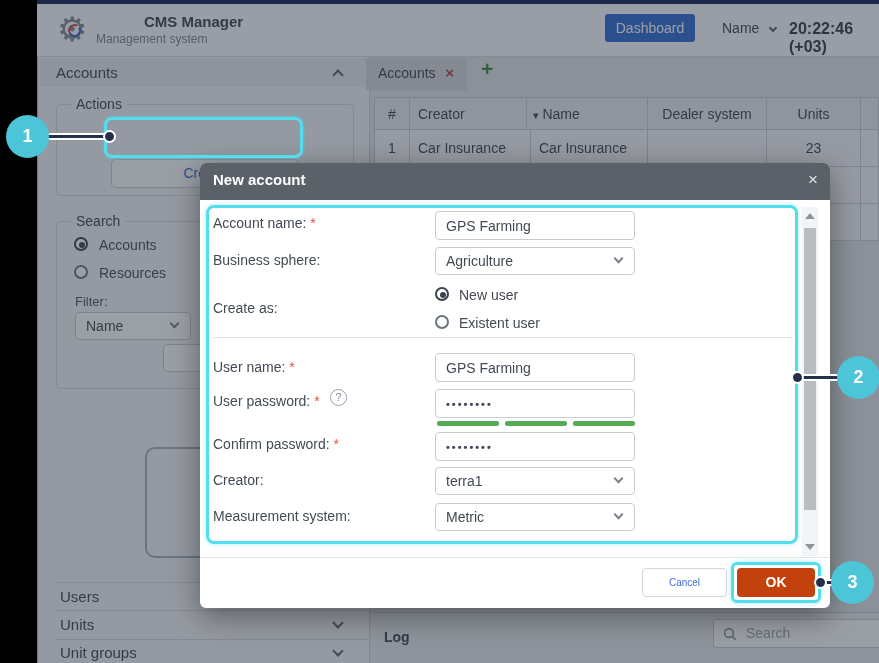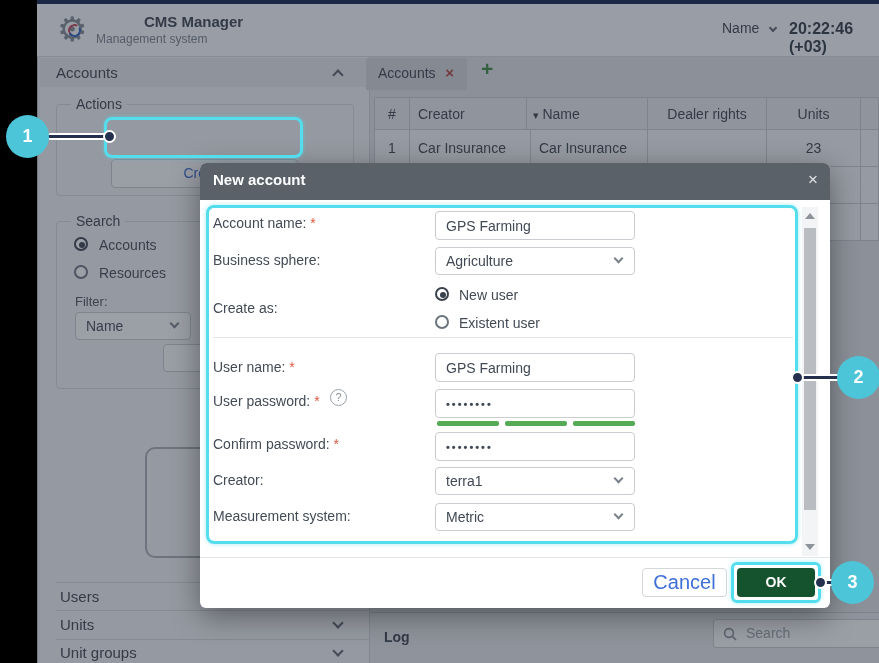--- a/index.html
+++ b/index.html
@@ -62,22 +62,22 @@
   .m-sel{position:absolute;left:235px;width:200px;height:28px;}
   .m-lbl{position:absolute;left:13px;font-size:14px;color:#434b55;}
   .req{color:#e0573f;}
   .m-radio-lbl{position:absolute;left:259px;font-size:14px;color:#434b55;}
   .bar{position:absolute;height:5px;width:62px;background:#55ab55;border-radius:2px;top:258px;}
   .help-icon{position:absolute;left:130px;top:226px;width:17px;height:17px;border:1px solid #9aa1a9;border-radius:50%;font-size:11px;color:#8a919b;text-align:center;line-height:15px;}
   #m-scroll{position:absolute;left:602px;top:44px;width:16px;height:349px;background:#f3f4f5;}
   #m-thumb{position:absolute;left:2px;top:21px;width:12px;height:282px;background:#b9bdc2;}
   .tri-up{position:absolute;left:3px;top:6px;width:0;height:0;border-left:5px solid transparent;border-right:5px solid transparent;border-bottom:6px solid #8d939a;}
   .tri-down{position:absolute;left:3px;bottom:6px;width:0;height:0;border-left:5px solid transparent;border-right:5px solid transparent;border-top:6px solid #8d939a;}
-  .btn-cancel{position:absolute;left:442px;top:405px;width:85px;height:29px;background:#fff;border:1px solid #d4d7da;border-radius:4px;color:#3f6fd8;font-size:20px;text-align:center;line-height:27px;}
-  .btn-ok{position:absolute;left:537px;top:405px;width:78px;height:29px;background:#14532d;border:none;border-radius:4px;color:#fff;font-size:14px;font-weight:bold;text-align:center;line-height:29px;}
+  .btn-cancel{position:absolute;left:442px;top:405px;width:85px;height:29px;background:#fff;border:1px solid #d4d7da;border-radius:4px;color:#3f6fd8;font-size:10px;text-align:center;line-height:27px;}
+  .btn-ok{position:absolute;left:537px;top:405px;width:78px;height:29px;background:#c2410c;border:none;border-radius:4px;color:#fff;font-size:14px;font-weight:bold;text-align:center;line-height:29px;}
   
   .callout{position:absolute;width:43px;height:43px;border-radius:50%;background:#4cc5d9;color:#fff;font-size:18px;font-weight:bold;text-align:center;line-height:43px;z-index:50;}
   .c-line{position:absolute;height:7px;background:#fff;border-radius:3px;z-index:49;}
   .c-line .core{position:absolute;left:0;top:2px;width:100%;height:3px;background:#24304d;}
   .c-dot{position:absolute;width:13px;height:13px;border-radius:50%;background:#24304d;border:2px solid #fff;z-index:51;}
 </style>
 </head>
 <body>
 
 <div id="stage">
@@ -86,20 +86,21 @@
   <div class="abs" id="app-window"></div>
 
   <div class="abs" id="app-header">
     <div class="abs" style="left:20px;top:9px;width:34px;height:34px;">
       <span style="position:absolute;left:0;top:-3px;font-size:34px;line-height:38px;color:#838a94;">⚙</span>
       <span style="position:absolute;left:11px;top:11px;width:13px;height:13px;border:2.5px solid transparent;border-left-color:#c04252;border-top-color:#c04252;border-radius:50%;transform:rotate(-15deg);"></span>
       <span style="position:absolute;left:11px;top:11px;width:13px;height:13px;border:2.5px solid transparent;border-right-color:#3061c0;border-bottom-color:#3061c0;border-radius:50%;transform:rotate(15deg);"></span>
     </div>
     <div class="abs app-title" style="left:59px;top:9px;">CMS Manager</div>
     <div class="abs app-subtitle" style="left:59px;top:28px;">Management system</div>
+    <div class="abs btn-primary" style="left:568px;top:10px;width:90px;height:28px;line-height:28px;">Dashboard</div>
     <div class="abs menu-item" style="left:685px;top:16px;">
       <span>Name</span>
       <span class="chev chev-down" style="width:6px;height:6px;margin-left:7px;margin-bottom:2px;"></span>
     </div>
     <div class="abs clock" style="left:752px;top:16px;">20:22:46 (+03)</div>
   </div>
 
   <div class="abs" id="sidebar"></div>
   <div class="abs panel-header" style="left:40px;top:58px;width:330px;height:29px;line-height:29px;">
     <span style="position:absolute;left:16px;">Accounts</span>
@@ -156,21 +157,21 @@
   </div>
   <span class="abs tab-add" style="left:481px;top:57px;">+</span>
 
   <div class="tbl-row tbl-head" style="top:97px;height:33px;">
     <div class="tbl-cell first cell-c" style="width:36px;line-height:32px;">#</div>
     <div class="tbl-cell cell-l" style="width:117px;line-height:32px;">Creator</div>
     <div class="tbl-cell" style="width:121px;line-height:32px;">
       <span style="padding-left:6px;font-size:11px;color:#3b434d;">▾</span>
       <span>Name</span>
     </div>
-    <div class="tbl-cell cell-c" style="width:119px;line-height:32px;">Dealer rights</div>
+    <div class="tbl-cell cell-c" style="width:119px;line-height:32px;">Dealer system</div>
     <div class="tbl-cell cell-c" style="width:94px;line-height:32px;">Units</div>
     <div class="tbl-cell" style="width:18px;"></div>
   </div>
 
   <div class="tbl-row tbl-body" style="top:130px;height:37px;">
     <div class="tbl-cell first cell-c" style="width:36px;line-height:36px;">1</div>
     <div class="tbl-cell cell-l" style="width:121px;line-height:36px;">Car Insurance</div>
     <div class="tbl-cell cell-l" style="width:117px;line-height:36px;">Car Insurance</div>
     <div class="tbl-cell" style="width:119px;"></div>
     <div class="tbl-cell cell-c" style="width:94px;line-height:36px;">23</div>

